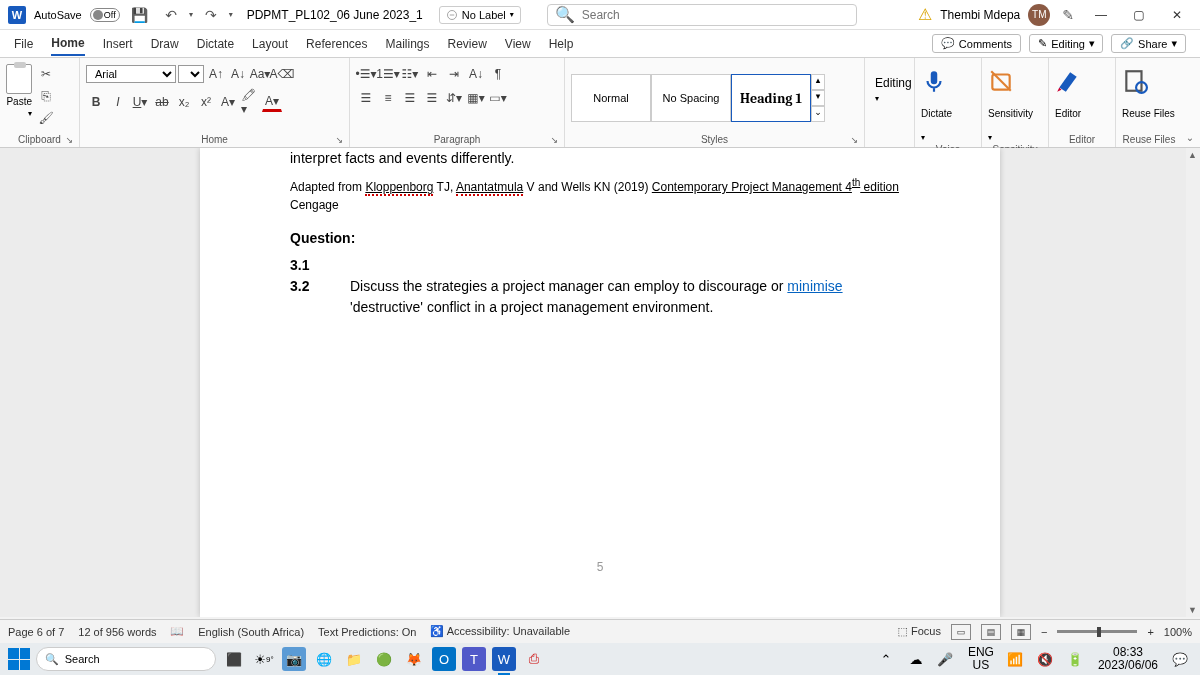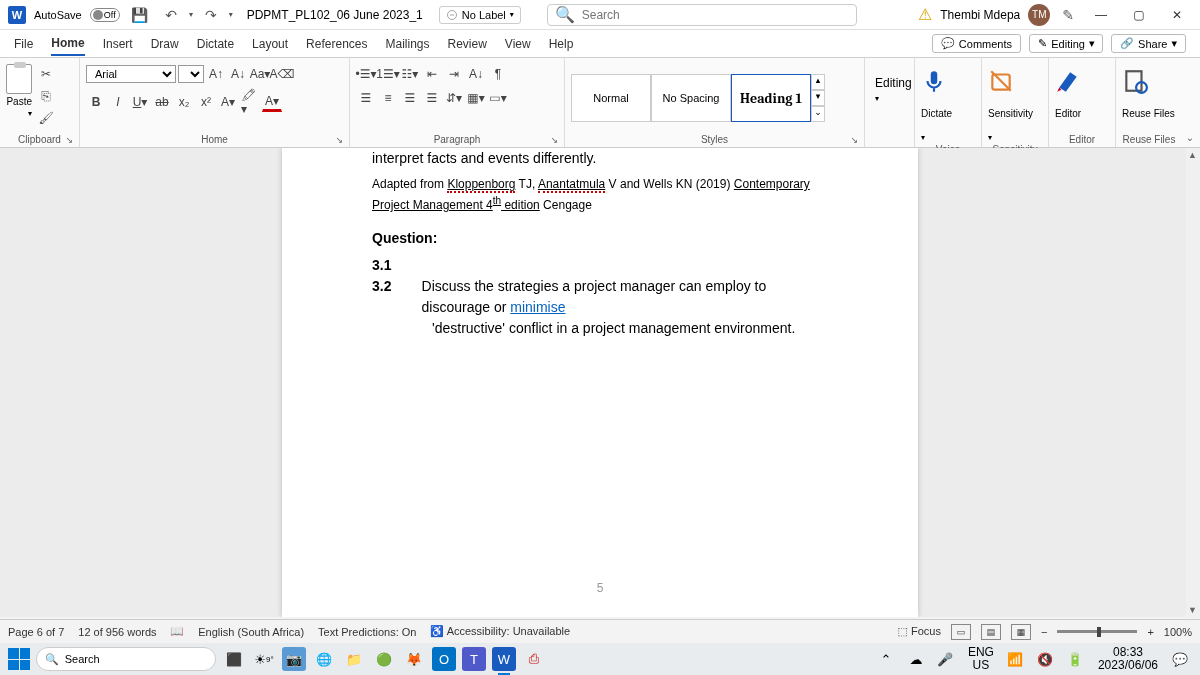--- a/index.html
+++ b/index.html
@@ -53,21 +53,21 @@
 .style-item { width: 80px; height: 48px; border: 1px solid #ccc; display: flex; align-items: center; justify-content: center; font-size: 11px; background: #fff; cursor: pointer; }
 .style-item.sel { border: 1px solid #185abd; font-weight: bold; font-family: Cambria, serif; font-size: 14px; }
 .style-nav { width: 14px; display: flex; flex-direction: column; }
 .style-nav div { height: 16px; border: 1px solid #ccc; font-size: 9px; text-align: center; cursor: pointer; background: #fff; }
 .editing-btn { font-size: 12px; padding: 12px 4px; }
 .bigbtn { display: flex; flex-direction: column; align-items: flex-start; font-size: 10px; gap: 14px; width: 54px; cursor: pointer; padding-top: 4px; }
 .bigbtn svg { width: 26px; height: 26px; }
 
 
 .doc-area { position: absolute; top: 148px; bottom: 58px; left: 0; right: 0; background: #ececec; display: flex; justify-content: center; overflow: hidden; }
-.page { width: 636px; background: #fff; box-shadow: 0 0 6px rgba(0,0,0,0.2); padding: 0 90px 40px 90px; font-family: Arial; font-size: 14px; line-height: 1.5; }
+.page { width: 800px; background: #fff; box-shadow: 0 0 6px rgba(0,0,0,0.2); padding: 0 90px 40px 90px; font-family: Arial; font-size: 14px; line-height: 1.5; }
 .page p { margin-bottom: 6px; }
 .cite { font-size: 12px; }
 .cite .u { text-decoration: underline; }
 .red { color: inherit; border-bottom: 2px dotted #c00; }
 .blue-link { color: #0563c1; text-decoration: underline; }
 .q-row { display: flex; }
 .q-num { width: 60px; font-weight: bold; }
 .page-num { text-align: center; margin-top: 240px; color: #999; font-size: 12px; }
 .scroll-right { position: absolute; right: 0; top: 0; bottom: 0; width: 14px; background: #f0f0f0; }
 .scroll-right::before { content: "▲"; position: absolute; top: 2px; left: 2px; font-size: 9px; color: #666; }

